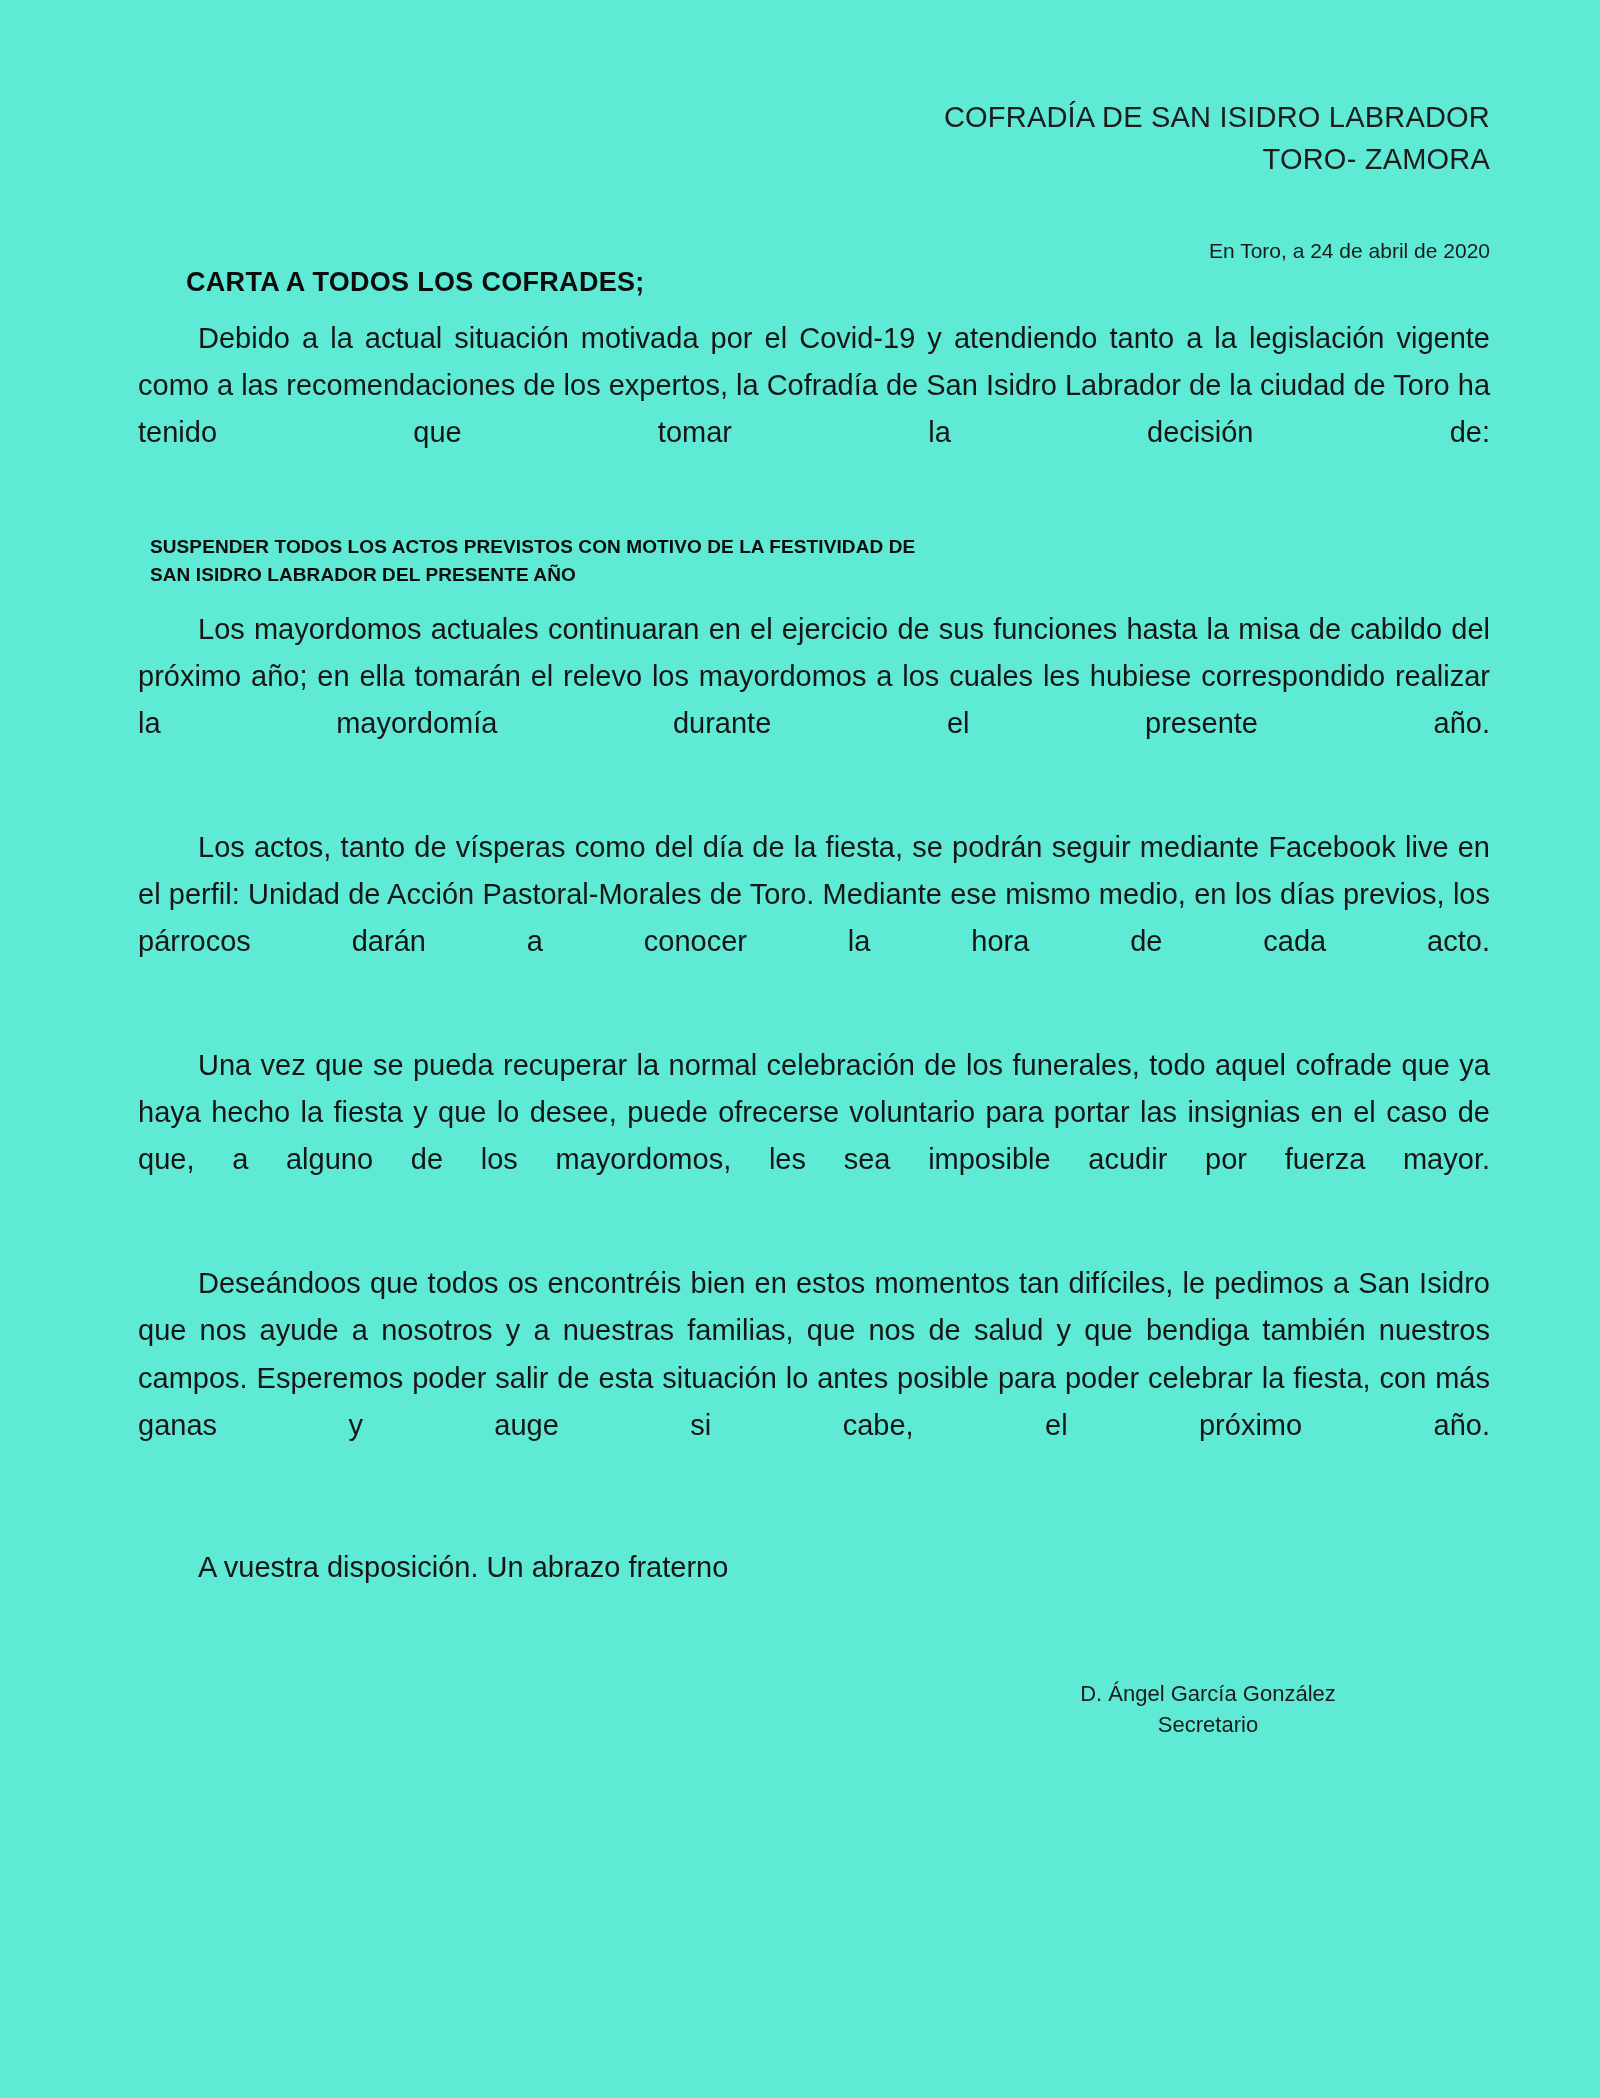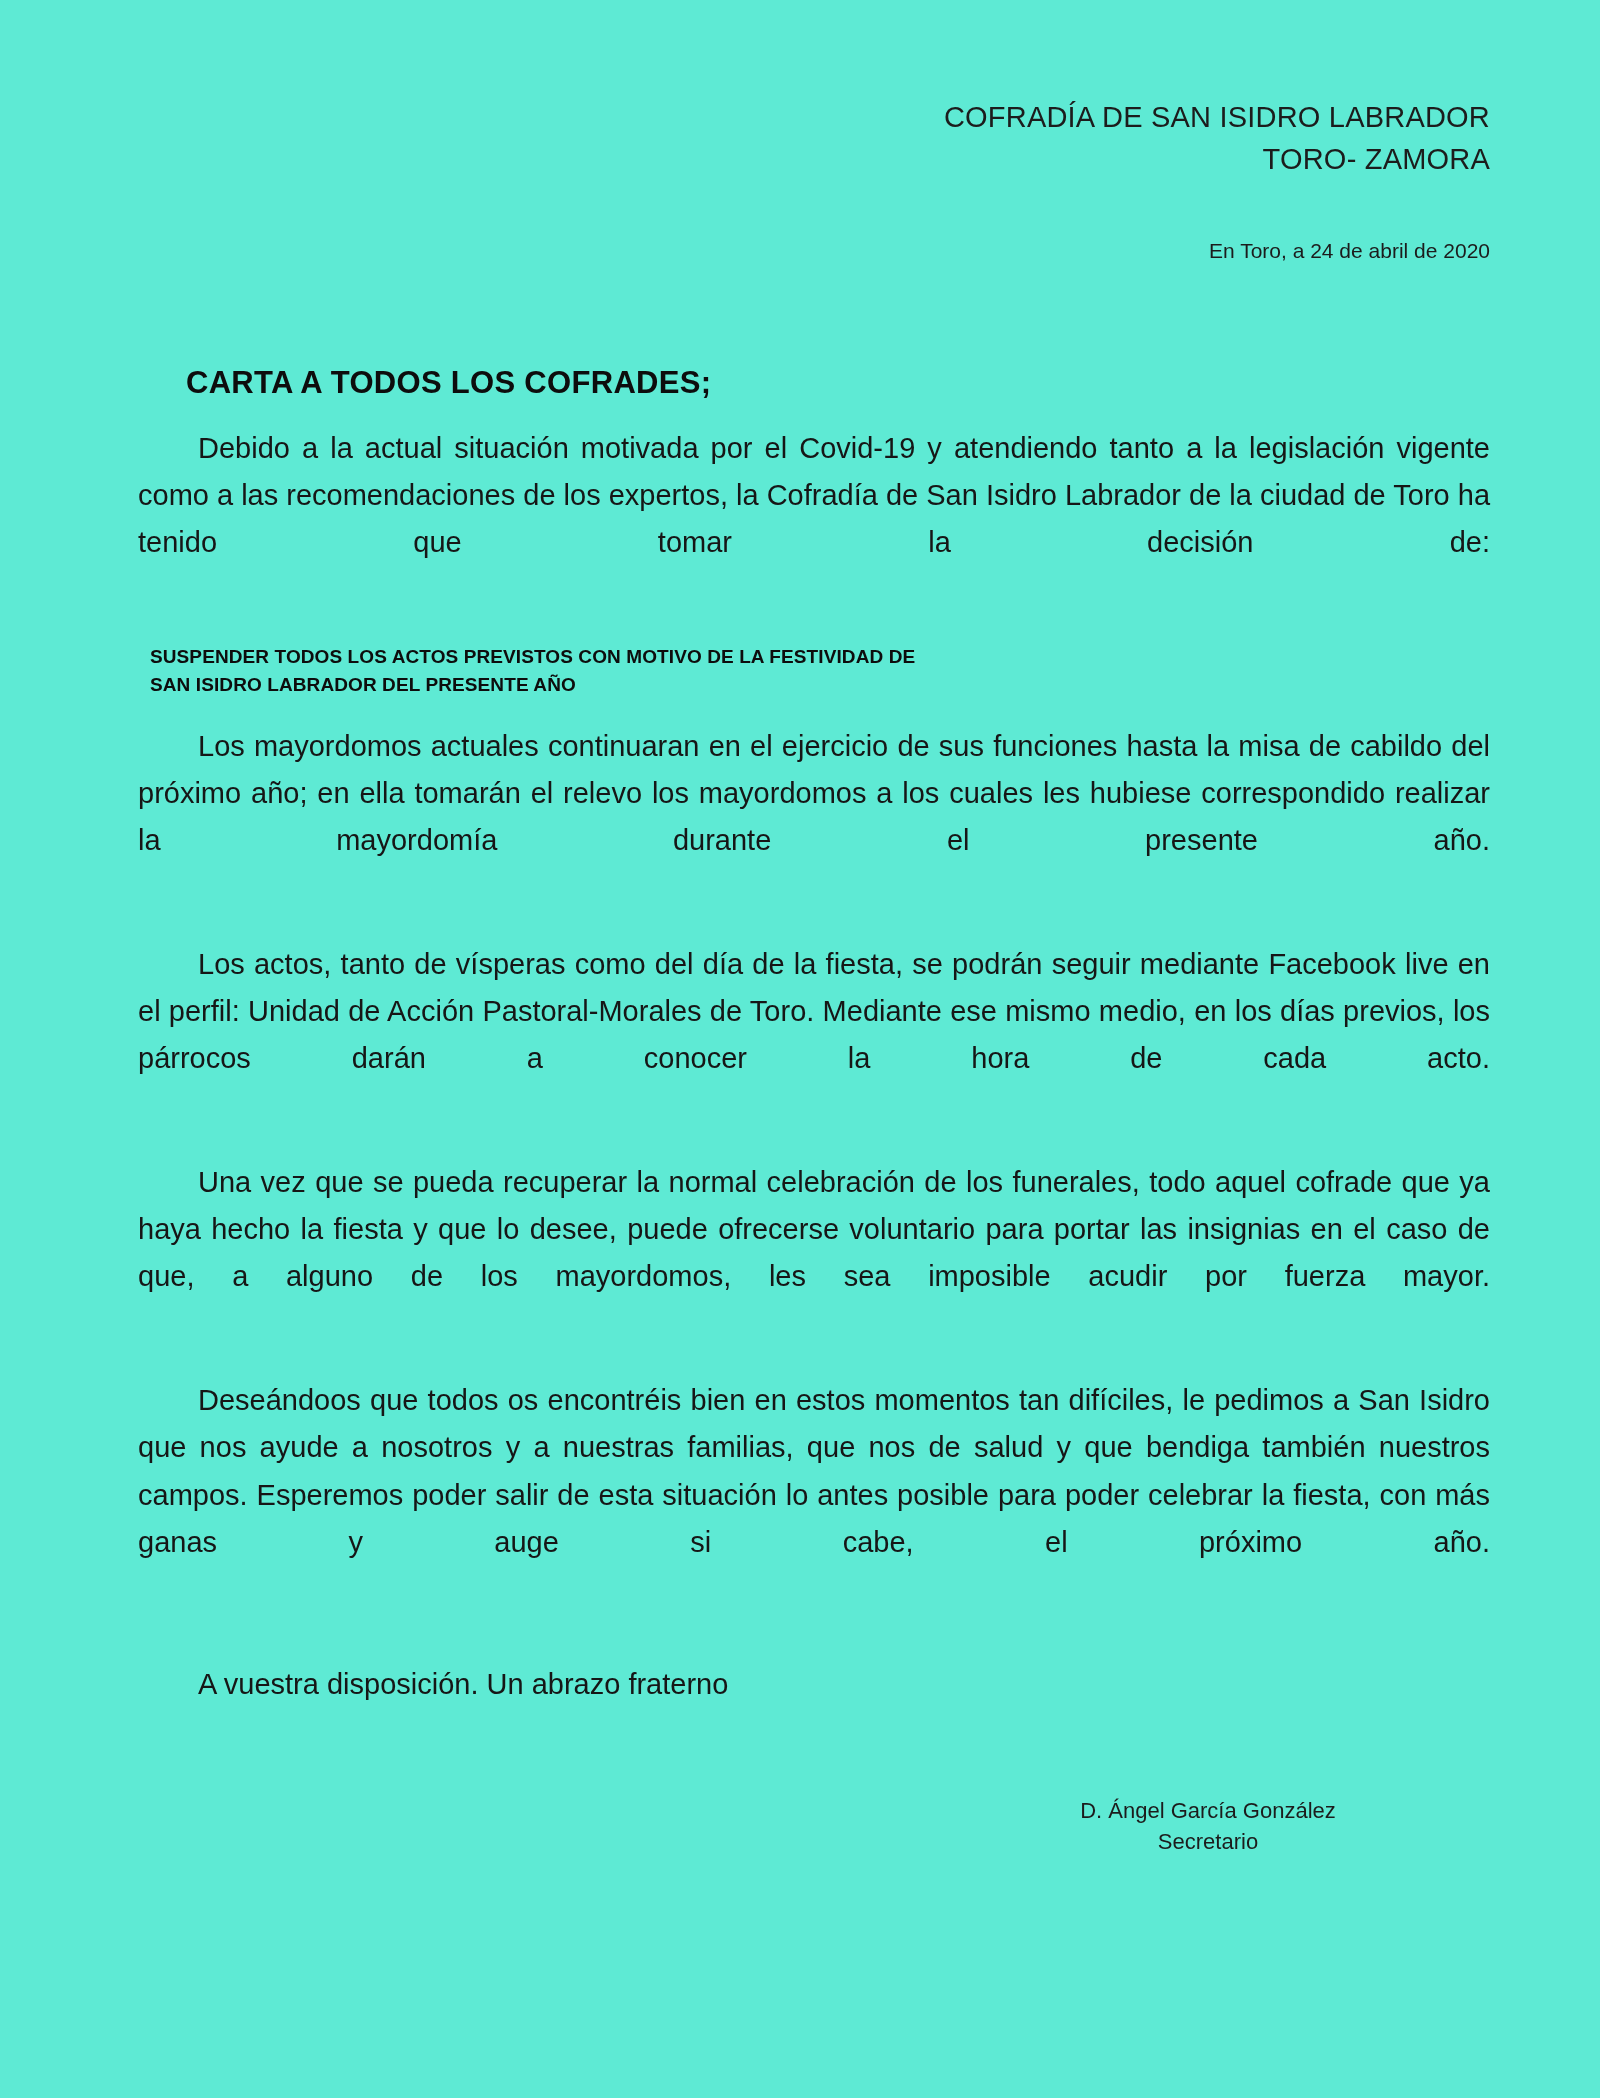--- a/index.html
+++ b/index.html
@@ -40,23 +40,22 @@
   .datestamp {
     text-align: right;
     font-size: 21px;
     line-height: 1.45;
     margin-top: 56px;
     color: #1c1c1c;
   }
 
   
   .letter-title {
-    font-size: 31px;
+    font-size: 27px;
     font-weight: bold;
-    margin-top: 98px;
     margin-left: 48px;
     letter-spacing: 0.3px;
     color: #0d0d0d;
   }
 
   .declaration {
     font-size: 19px;
     font-weight: bold;
     text-align: left;
     line-height: 1.48;
@@ -67,21 +66,21 @@
   }
   .declaration div { white-space: nowrap; }
 
   
   .body-par {
     font-size: 29px;
     line-height: 1.63;
     text-align: justify;
     text-justify: inter-word;
     text-indent: 60px;
-    margin-top: 24px;
+    margin-top: 17px;
     color: #161616;
     hyphens: none;
   }
   .body-par::after {
     content: "";
     display: inline-block;
     width: 100%;
   }
 
   .closing {

